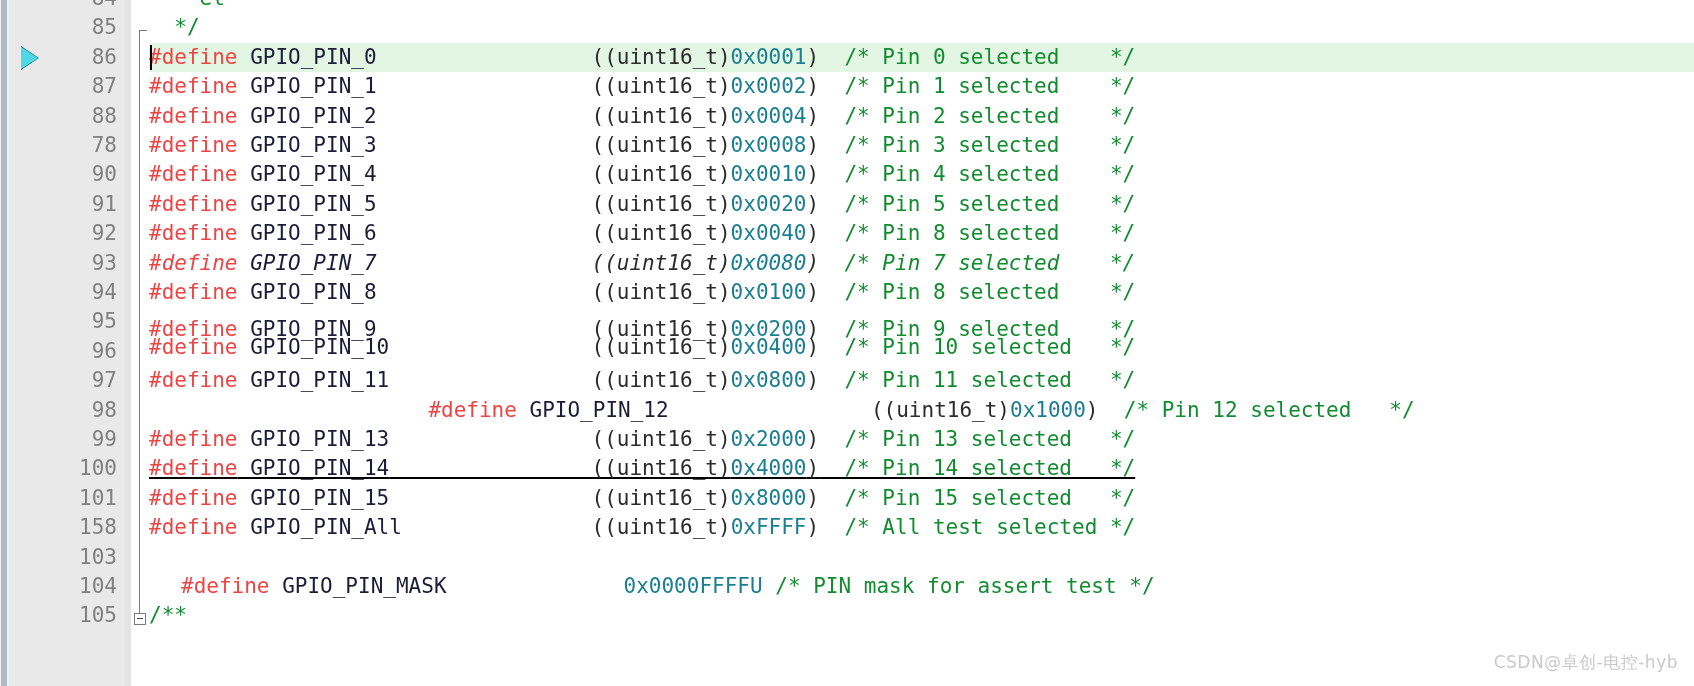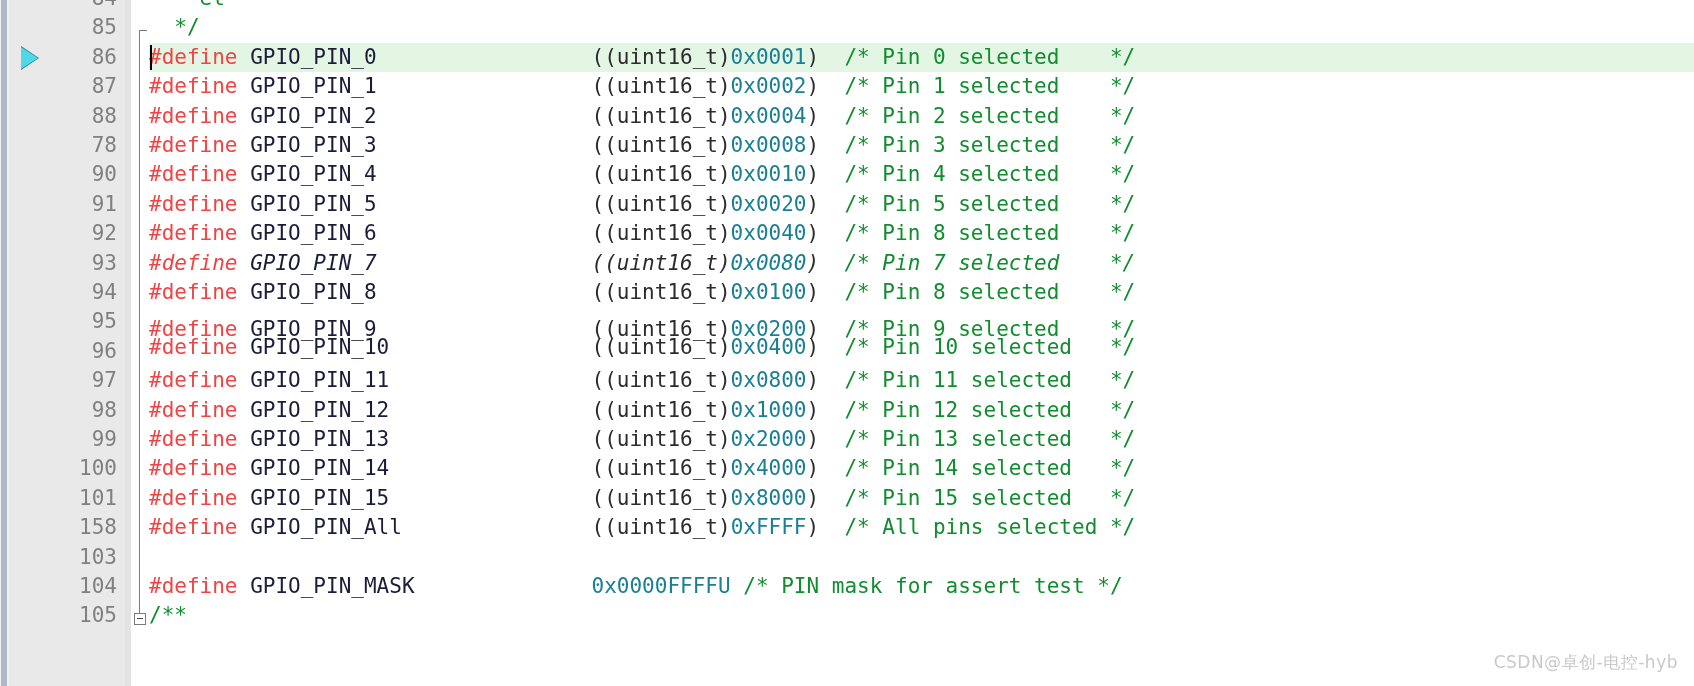--- a/index.html
+++ b/index.html
@@ -250,27 +250,27 @@
         <div class="row" style="top: 101.6px;"><span class="t-pp">#define</span><span class="t-id"> GPIO_PIN_2</span><span class="t-plain">                 ((uint16_t)</span><span class="t-num">0x0004</span><span class="t-plain">)</span><span class="t-cmt">  /* Pin 2 selected    */</span></div>
         <div class="row" style="top: 131px;"><span class="t-pp">#define</span><span class="t-id"> GPIO_PIN_3</span><span class="t-plain">                 ((uint16_t)</span><span class="t-num">0x0008</span><span class="t-plain">)</span><span class="t-cmt">  /* Pin 3 selected    */</span></div>
         <div class="row" style="top: 160.4px;"><span class="t-pp">#define</span><span class="t-id"> GPIO_PIN_4</span><span class="t-plain">                 ((uint16_t)</span><span class="t-num">0x0010</span><span class="t-plain">)</span><span class="t-cmt">  /* Pin 4 selected    */</span></div>
         <div class="row" style="top: 189.8px;"><span class="t-pp">#define</span><span class="t-id"> GPIO_PIN_5</span><span class="t-plain">                 ((uint16_t)</span><span class="t-num">0x0020</span><span class="t-plain">)</span><span class="t-cmt">  /* Pin 5 selected    */</span></div>
         <div class="row" style="top: 219.2px;"><span class="t-pp">#define</span><span class="t-id"> GPIO_PIN_6</span><span class="t-plain">                 ((uint16_t)</span><span class="t-num">0x0040</span><span class="t-plain">)</span><span class="t-cmt">  /* Pin 8 selected    */</span></div>
         <div class="row" style="top: 248.6px; font-style: italic;"><span class="t-pp">#define</span><span class="t-id"> GPIO_PIN_7</span><span class="t-plain">                 ((uint16_t)</span><span class="t-num">0x0080</span><span class="t-plain">)</span><span class="t-cmt">  /* Pin 7 selected    */</span></div>
         <div class="row" style="top: 278px;"><span class="t-pp">#define</span><span class="t-id"> GPIO_PIN_8</span><span class="t-plain">                 ((uint16_t)</span><span class="t-num">0x0100</span><span class="t-plain">)</span><span class="t-cmt">  /* Pin 8 selected    */</span></div>
         <div class="row" style="top: 307.4px; margin-top: 8px;"><span class="t-pp">#define</span><span class="t-id"> GPIO_PIN_9</span><span class="t-plain">                 ((uint16_t)</span><span class="t-num">0x0200</span><span class="t-plain">)</span><span class="t-cmt">  /* Pin 9 selected    */</span></div>
         <div class="row" style="top: 333px;"><span class="t-pp">#define</span><span class="t-id"> GPIO_PIN_10</span><span class="t-plain">                ((uint16_t)</span><span class="t-num">0x0400</span><span class="t-plain">)</span><span class="t-cmt">  /* Pin 10 selected   */</span></div>
         <div class="row" style="top: 366.2px;"><span class="t-pp">#define</span><span class="t-id"> GPIO_PIN_11</span><span class="t-plain">                ((uint16_t)</span><span class="t-num">0x0800</span><span class="t-plain">)</span><span class="t-cmt">  /* Pin 11 selected   */</span></div>
-        <div class="row" style="top: 395.6px;"><span class="t-pp">#define</span><span class="t-id"> GPIO_PIN_12</span><span class="t-plain">                ((uint16_t)</span><span class="t-num">0x1000</span><span class="t-plain">)</span><span class="t-cmt">  /* Pin 12 selected   */</span></div>
+        <div class="row" style="top: 395.6px; text-align: center;"><span class="t-pp">#define</span><span class="t-id"> GPIO_PIN_12</span><span class="t-plain">                ((uint16_t)</span><span class="t-num">0x1000</span><span class="t-plain">)</span><span class="t-cmt">  /* Pin 12 selected   */</span></div>
         <div class="row" style="top: 425px;"><span class="t-pp">#define</span><span class="t-id"> GPIO_PIN_13</span><span class="t-plain">                ((uint16_t)</span><span class="t-num">0x2000</span><span class="t-plain">)</span><span class="t-cmt">  /* Pin 13 selected   */</span></div>
-        <div class="row" style="top: 454.4px;"><span class="t-pp">#define</span><span class="t-id"> GPIO_PIN_14</span><span class="t-plain">                ((uint16_t)</span><span class="t-num">0x4000</span><span class="t-plain">)</span><span class="t-cmt">  /* Pin 14 selected   */</span></div>
+        <div class="row" style="top: 454.4px; text-decoration: underline;"><span class="t-pp">#define</span><span class="t-id"> GPIO_PIN_14</span><span class="t-plain">                ((uint16_t)</span><span class="t-num">0x4000</span><span class="t-plain">)</span><span class="t-cmt">  /* Pin 14 selected   */</span></div>
         <div class="row" style="top: 483.8px;"><span class="t-pp">#define</span><span class="t-id"> GPIO_PIN_15</span><span class="t-plain">                ((uint16_t)</span><span class="t-num">0x8000</span><span class="t-plain">)</span><span class="t-cmt">  /* Pin 15 selected   */</span></div>
-        <div class="row" style="top: 513.2px;"><span class="t-pp">#define</span><span class="t-id"> GPIO_PIN_All</span><span class="t-plain">               ((uint16_t)</span><span class="t-num">0xFFFF</span><span class="t-plain">)</span><span class="t-cmt">  /* All pins selected */</span></div>
+        <div class="row" style="top: 513.2px;"><span class="t-pp">#define</span><span class="t-id"> GPIO_PIN_All</span><span class="t-plain">               ((uint16_t)</span><span class="t-num">0xFFFF</span><span class="t-plain">)</span><span class="t-cmt">  /* All test selected */</span></div>
         <div class="row" style="top: 542.6px;"></div>
-        <div class="row" style="top: 572px;"><span class="t-pp">#define</span><span class="t-id"> GPIO_PIN_MASK</span><span class="t-plain">              </span><span class="t-num">0x0000FFFFU</span><span class="t-cmt"> /* PIN mask for assert test */</span></div>
+        <div class="row" style="top: 572px; margin-left: 32px;"><span class="t-pp">#define</span><span class="t-id"> GPIO_PIN_MASK</span><span class="t-plain">              </span><span class="t-num">0x0000FFFFU</span><span class="t-cmt"> /* PIN mask for assert test */</span></div>
         <div class="row" style="top: 601.4px;"><span class="t-cmt">/**</span></div>
       </div>
     <div id="caret-layer">
         <div class="caret" style="top: 44.8px; left: 1px;"></div>
       </div>
   </div>
 
   <div class="watermark">CSDN@卓创-电控-hyb</div>
 
 </div>

